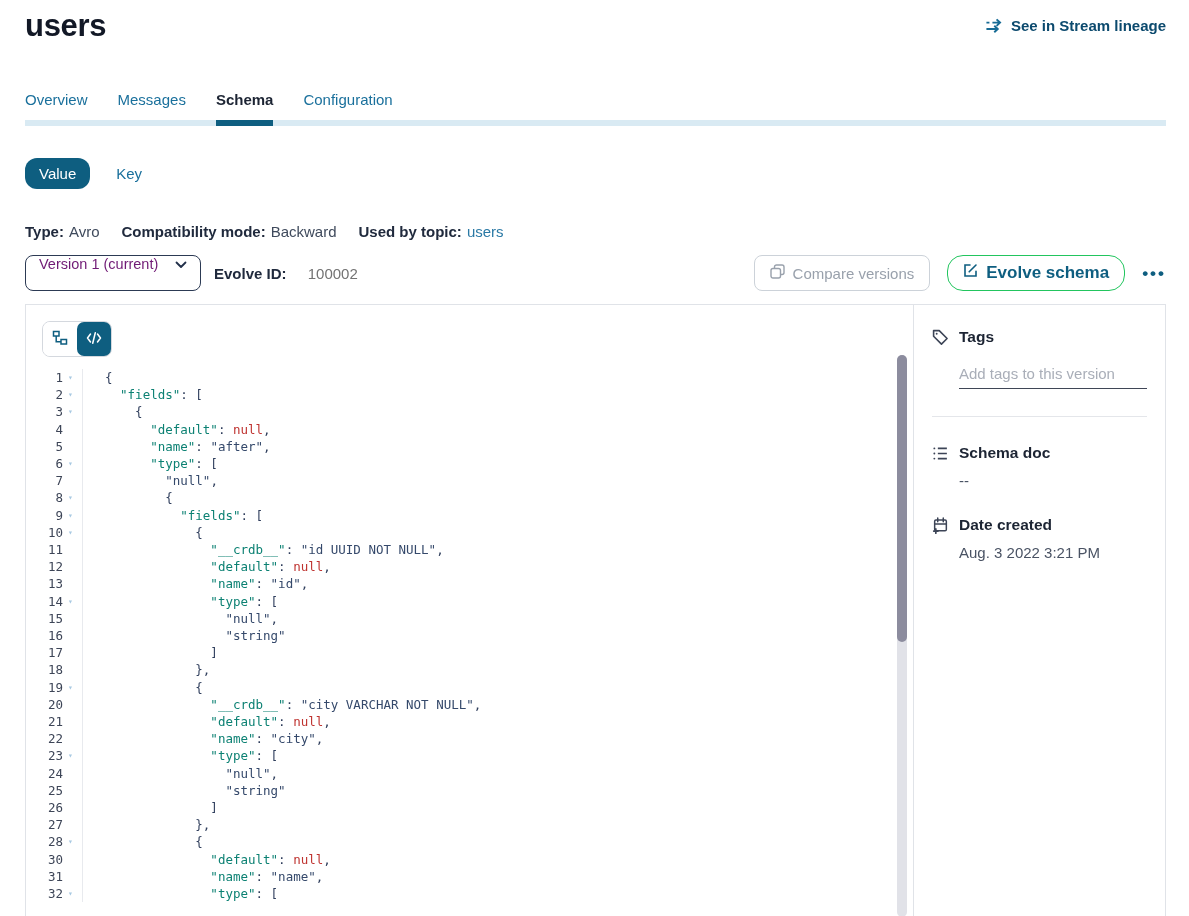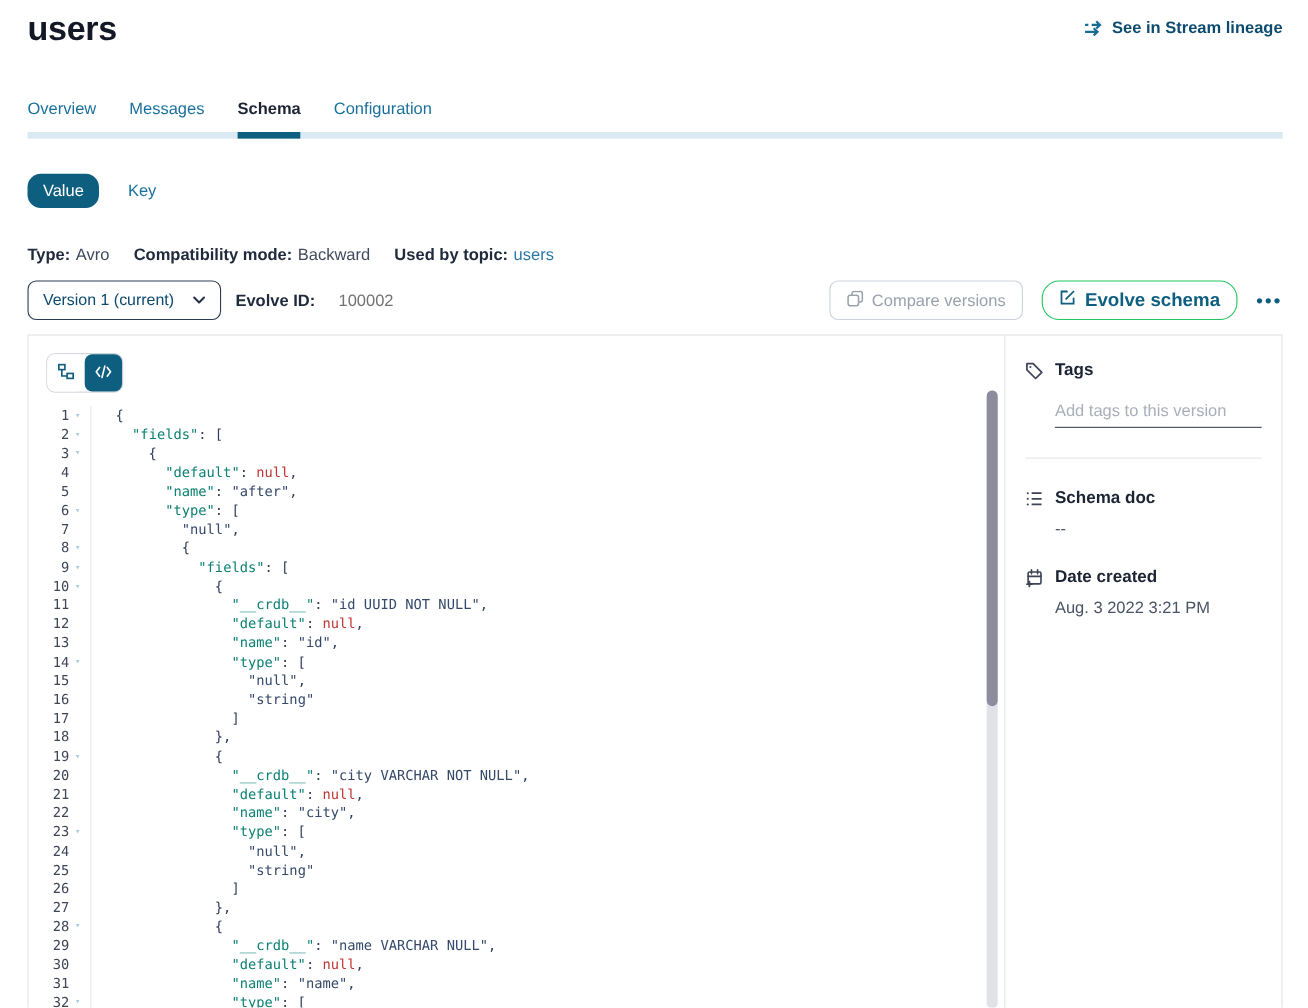--- a/index.html
+++ b/index.html
@@ -31,22 +31,22 @@
   
   .meta { margin-top:34px; font-size:15px; display:flex; align-items:flex-end; }
   .meta b { font-weight:700; color:#202a3d; }
   .meta .val { color:#3f4a5c; margin-left:5px; }
   .meta .grp { margin-right:22px; display:flex; }
   .meta a { color:#2a79a5; margin-left:5px; text-decoration:none; cursor:pointer; }
 
   
   .vbar { margin-top:15px; display:flex; align-items:center; }
   .select { width:176px; height:36px; border:1px solid #2c3a54; border-radius:8px;
-    display:flex; align-items:center; justify-content:space-between; padding:0 13px;
-    font-size:14.5px; color:#0c4a6e; cursor:pointer; background:#fff; }
+    display:flex; justify-content:space-between; padding:0 13px;
+    font-size:14.5px; color:#701a75; cursor:pointer; background:#fff; }
   .schema-id { margin-left:13px; font-size:15px; }
   .schema-id b { font-weight:700; color:#202a3d; }
   .schema-id span { color:#737373; margin-left:17px; }
   .vbar-right { margin-left:auto; display:flex; align-items:center; gap:17px; }
   .btn-compare { display:flex; align-items:center; gap:8px; height:36px; padding:0 15px;
     border:1px solid #ccd2d9; border-radius:8px; background:#fff; color:#99a1ac;
     font-size:15px; cursor:default;margin-left:8px; }
   .btn-evolve { display:flex; align-items:center; gap:8px; height:36px; padding:0 15px;
     border:1px solid #22c55e; border-radius:16px; background:#fff; color:#0e5e80;
     font-size:17px; font-weight:700; cursor:pointer; }
@@ -215,21 +215,20 @@
           <div class="cl"><span class="ln">19</span><span class="fold">▾</span><span class="txt">            {</span></div>
           <div class="cl"><span class="ln">20</span><span class="fold"></span><span class="txt">              <span class="k">"__crdb__"</span>: <span class="s">"city VARCHAR NOT NULL"</span>,</span></div>
           <div class="cl"><span class="ln">21</span><span class="fold"></span><span class="txt">              <span class="k">"default"</span>: <span class="n">null</span>,</span></div>
           <div class="cl"><span class="ln">22</span><span class="fold"></span><span class="txt">              <span class="k">"name"</span>: <span class="s">"city"</span>,</span></div>
           <div class="cl"><span class="ln">23</span><span class="fold">▾</span><span class="txt">              <span class="k">"type"</span>: [</span></div>
           <div class="cl"><span class="ln">24</span><span class="fold"></span><span class="txt">                <span class="s">"null"</span>,</span></div>
           <div class="cl"><span class="ln">25</span><span class="fold"></span><span class="txt">                <span class="s">"string"</span></span></div>
           <div class="cl"><span class="ln">26</span><span class="fold"></span><span class="txt">              ]</span></div>
           <div class="cl"><span class="ln">27</span><span class="fold"></span><span class="txt">            },</span></div>
           <div class="cl"><span class="ln">28</span><span class="fold">▾</span><span class="txt">            {</span></div>
-          <div class="cl"><span class="ln">29</span><span class="fold"></span><span class="txt">              <span class="k">"__crdb__"</span>: <span class="s">"name VARCHAR NULL"</span>,</span></div>
           <div class="cl"><span class="ln">30</span><span class="fold"></span><span class="txt">              <span class="k">"default"</span>: <span class="n">null</span>,</span></div>
           <div class="cl"><span class="ln">31</span><span class="fold"></span><span class="txt">              <span class="k">"name"</span>: <span class="s">"name"</span>,</span></div>
           <div class="cl"><span class="ln">32</span><span class="fold">▾</span><span class="txt">              <span class="k">"type"</span>: [</span></div>
         </div>
 
       <div class="sb-track">
         <div class="sb-thumb"></div>
       </div>
     </div>
 

